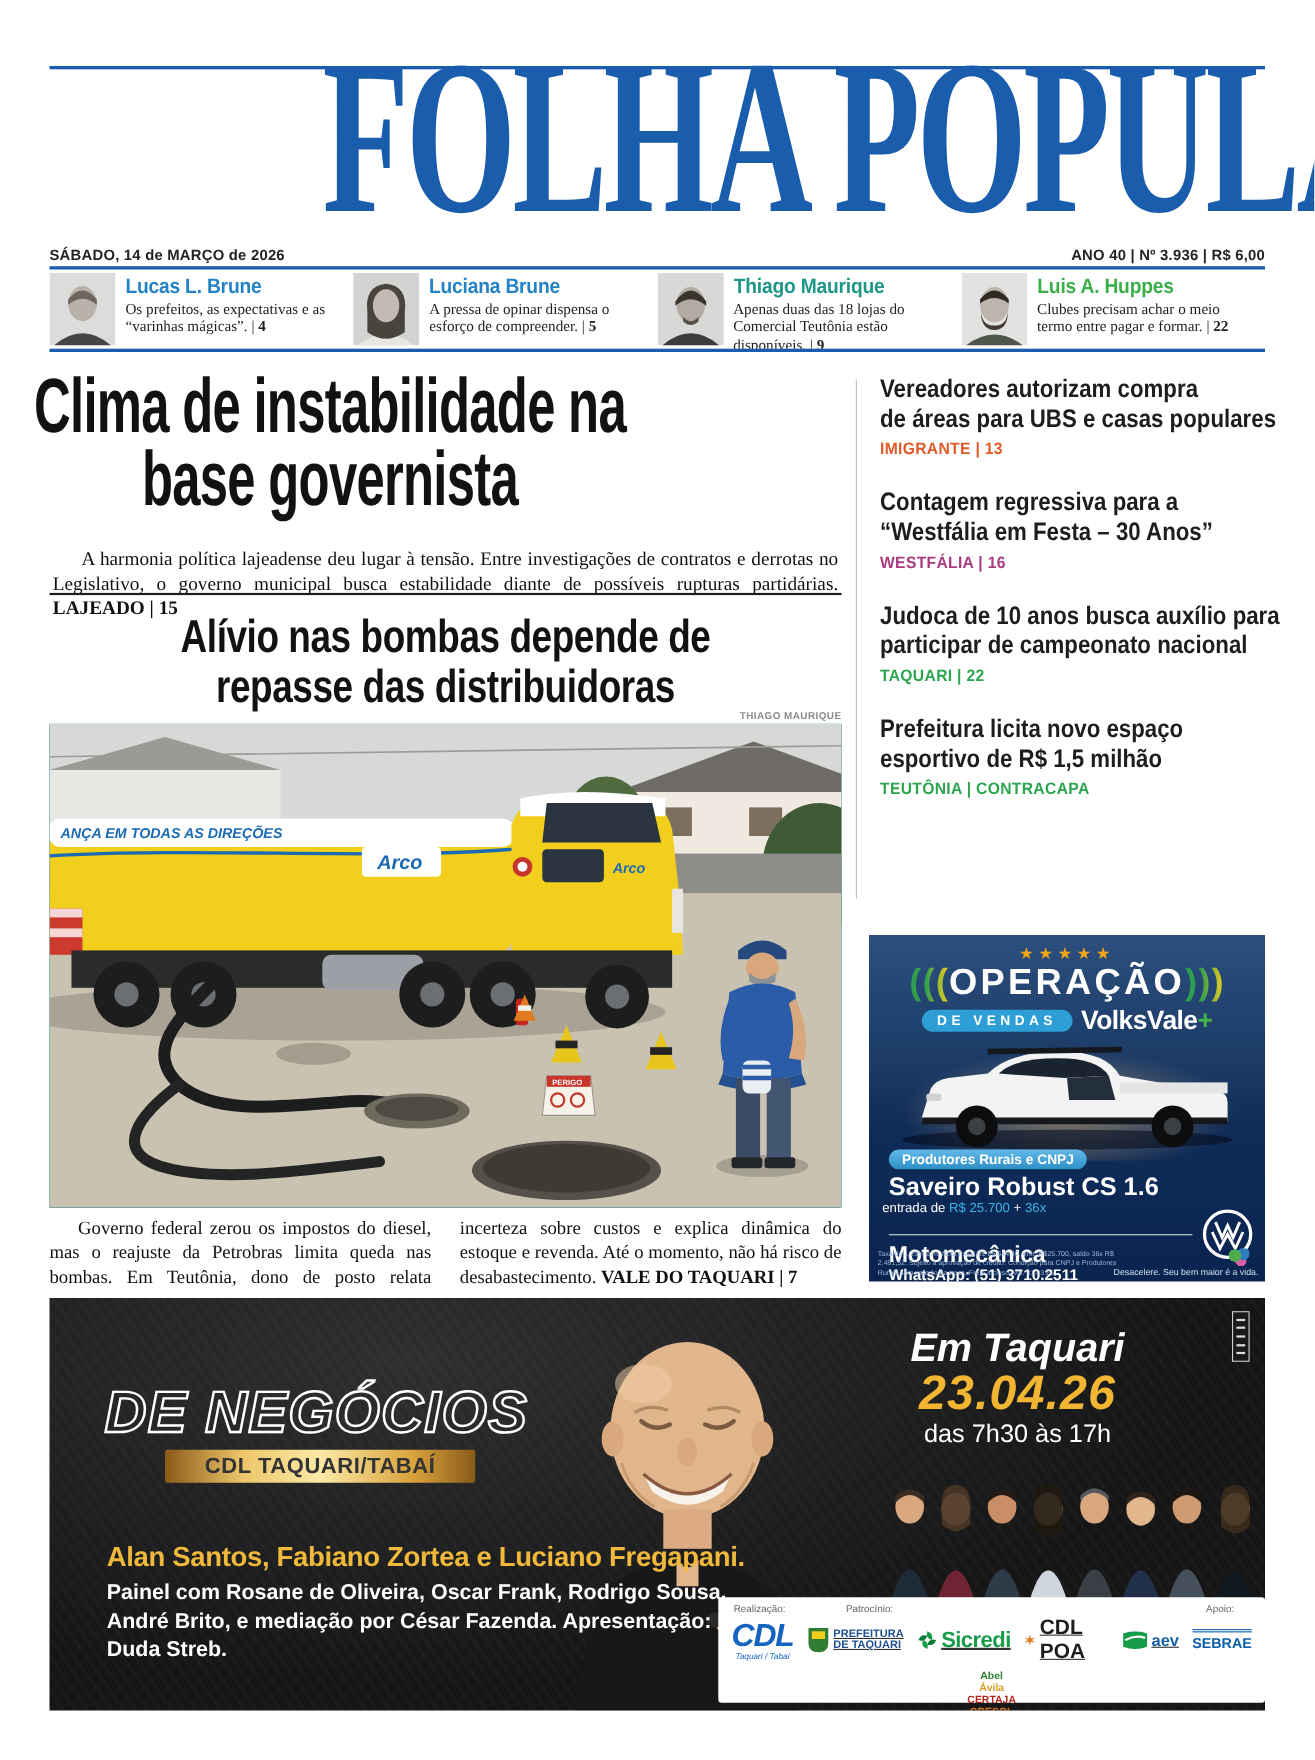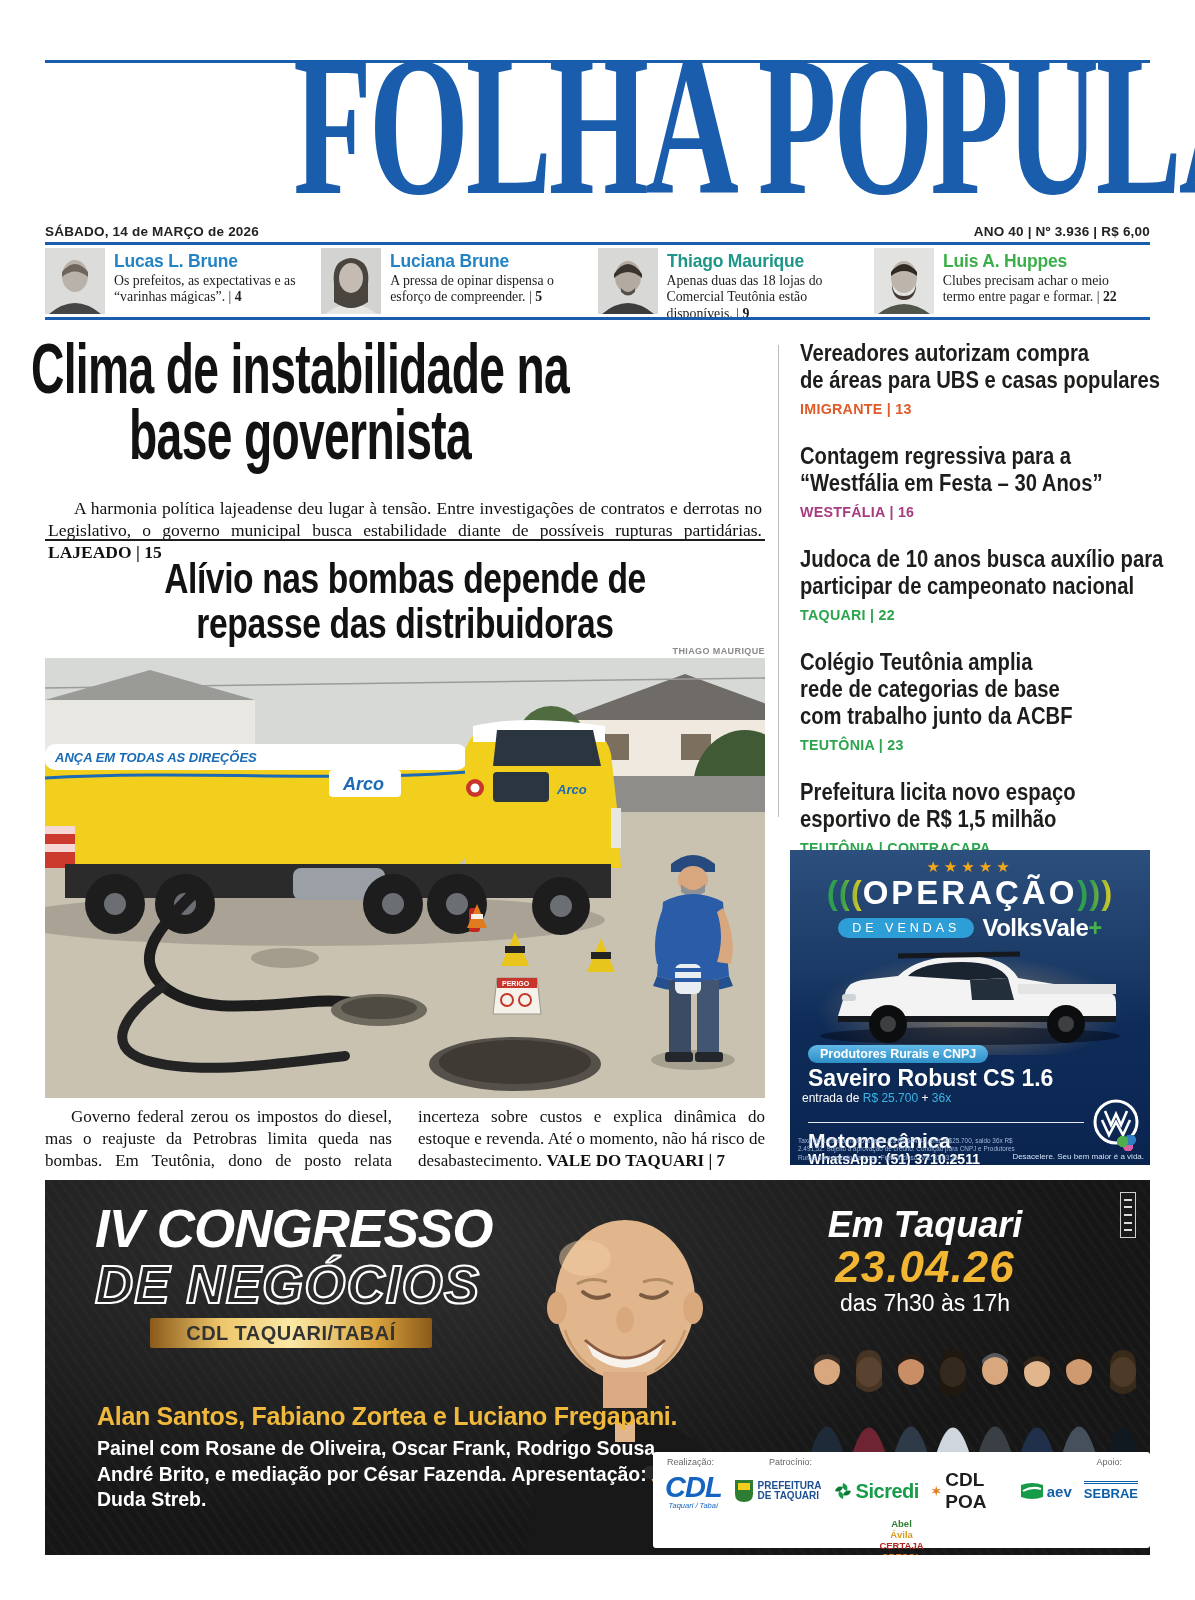--- a/index.html
+++ b/index.html
@@ -48,21 +48,21 @@
   
   .volks-ad{position:absolute;left:790px;top:850px;width:360px;height:315px;overflow:hidden;color:#fff;
        background:linear-gradient(180deg,#2c4f7d 0%,#1b3a66 38%,#0f2c58 55%,#0a2450 100%);}
   .volks-ad .glow{position:absolute;left:0;top:95px;width:360px;height:110px;
        background:radial-gradient(ellipse at 50% 60%,rgba(238,190,120,.55),rgba(238,190,120,0) 60%);}
   .v-stars{position:absolute;top:8px;left:0;width:100%;text-align:center;color:#f2a71b;font-size:15px;letter-spacing:4px;}
   .v-oprow{position:absolute;top:24px;left:0;width:100%;text-align:center;font-weight:bold;font-size:33px;letter-spacing:1px;}
   .v-paren{font-weight:bold;background:linear-gradient(90deg,#2f9e4f 40%,#f2cf1d);-webkit-background-clip:text;background-clip:text;color:transparent;}
   .v-title{color:#fff;letter-spacing:3px;}
   .v-pillrow{position:absolute;top:64px;left:0;width:100%;display:flex;justify-content:center;align-items:center;gap:8px;}
-  .v-devendas{background:#2e9fd6;border-radius:14px;padding:3px 14px;font-size:12.5px;font-weight:normal;letter-spacing:4px;}
+  .v-devendas{background:#2e9fd6;border-radius:14px;padding:3px 14px;font-size:12.5px;font-weight:bold;letter-spacing:4px;}
   .v-brand{font-size:24px;font-weight:bold;letter-spacing:-.5px;}
   .v-plus{color:#45b24b;font-weight:bold;}
   .v-truck{position:absolute;left:12px;top:92px;width:336px;height:104px;}
   .v-audpill{position:absolute;left:18px;top:195px;background:linear-gradient(#62b9e8,#2e8fc7);
        border-radius:12px;padding:2px 12px;font-size:12.5px;font-weight:bold;}
   .v-model{position:absolute;left:18px;top:215px;font-size:23px;font-weight:bold;}
   .v-offer{position:absolute;left:12px;top:241px;font-size:12px;font-weight:normal;}
   .v-cyan{color:#3cb4e5;}
   .v-div{position:absolute;left:18px;top:272px;width:276px;border-top:1.5px solid rgba(255,255,255,.9);}
   .v-vw{position:absolute;right:10px;top:248px;width:48px;height:48px;}
@@ -100,21 +100,21 @@
   .c-barcode i{display:block;width:8px;height:2px;background:#dcdcdc;}
   .c-karnal{position:absolute;left:420px;top:0;width:320px;height:375px;}
   .c-heads{position:absolute;left:760px;top:150px;width:345px;height:135px;}
   .sponsors{position:absolute;left:608px;top:272px;width:497px;height:96px;background:#fff;border-radius:3px;color:#333;}
   .sp-lbl{position:absolute;top:5px;font-size:9px;color:#666;}
   .sp-row1{position:absolute;left:12px;top:17px;width:473px;display:flex;align-items:center;gap:12px;}
   .sp-row2{position:absolute;left:10px;top:66px;width:477px;display:flex;align-items:center;justify-content:space-between;flex-direction:column;}
   .sp-cdl{line-height:1;text-align:center;}
   .sp-cdl .big{font-size:29px;font-weight:bold;font-style:italic;letter-spacing:-1px;}
   .sp-cdl .sub{font-size:7.5px;font-style:italic;}
-  .sp-item1{display:flex;align-items:center;gap:4px;font-weight:bold;}
+  .sp-item1{display:flex;align-items:center;gap:4px;font-weight:bold;text-decoration:underline;}
   .sp-pref{font-size:10px;line-height:1.05;width:64px;font-weight:bold;}
   .sp-sicredi{font-size:20px;font-weight:bold;letter-spacing:-.5px;}
   .sp-cdlpoa{font-size:19px;font-weight:bold;}
   .sp-aev{font-size:15px;font-weight:bold;}
   .sp-sebrae{font-size:13px;font-weight:bold;border-top:3px double #0b5ea8;padding-top:2px;}
   .sp2{font-size:9.5px;font-weight:bold;white-space:nowrap;}
   .sp2.boxed{background:#d42f1f;padding:2px 3px;border-radius:2px;font-size:8px;}
 </style>
 </head>
 <body>
@@ -296,26 +296,20 @@
     </div>
     <div class="sb-item">
       <span class="sb-line">Contagem regressiva para a</span>
       <span class="sb-line">“Westfália em Festa – 30 Anos”</span>
       <span class="sb-tag" style="color: rgb(168, 58, 128);">WESTFÁLIA | 16</span>
     </div>
     <div class="sb-item">
       <span class="sb-line">Judoca de 10 anos busca auxílio para</span>
       <span class="sb-line">participar de campeonato nacional</span>
       <span class="sb-tag" style="color: rgb(44, 165, 78);">TAQUARI | 22</span>
-    </div>
-    <div class="sb-item">
-      <span class="sb-line">Colégio Teutônia amplia</span>
-      <span class="sb-line">rede de categorias de base</span>
-      <span class="sb-line">com trabalho junto da ACBF</span>
-      <span class="sb-tag" style="color: rgb(44, 165, 78);">TEUTÔNIA | 23</span>
     </div>
     <div class="sb-item">
       <span class="sb-line">Prefeitura licita novo espaço</span>
       <span class="sb-line">esportivo de R$ 1,5 milhão</span>
       <span class="sb-tag" style="color: rgb(44, 165, 78);">TEUTÔNIA | CONTRACAPA</span>
     </div>
   </div>
 
   <div class="volks-ad">
     <div class="glow"></div>
@@ -353,21 +347,20 @@
       <path d="M10,22 L17,37 L24,24 L31,37 L38,22" fill="none" stroke="#fff" stroke-width="2.6"></path>
     </svg>
     <div class="v-dealer">Motomecânica</div>
     <div class="v-wapp">WhatsApp: (51) 3710.2511</div>
     <div class="v-legal">Taxa de 1,29% a.m. Nota fiscal R$ 85.644,40, entr. R$25.700, saldo 36x R$ 2.491,52. Sujeito à aprovação de crédito. Condição para CNPJ e Produtores Rurais sem veículo na troca. Frete incluso. Val. 31.03.26.</div>
     <div class="v-emblem"></div>
     <div class="v-safety">Desacelere. Seu bem maior é a vida.</div>
   </div>
 
   <div class="congress">
-    <div class="c-title1">IV CONGRESSO</div>
     <div class="c-title2">DE NEGÓCIOS</div>
     <div class="c-goldbar">CDL TAQUARI/TABAÍ</div>
 
     <svg class="c-karnal" viewBox="0 0 320 375">
       <ellipse cx="160" cy="120" rx="70" ry="80" fill="#e2b68c"></ellipse>
       <ellipse cx="120" cy="78" rx="26" ry="18" fill="#f0cda6" opacity=".5"></ellipse>
       <ellipse cx="92" cy="128" rx="10" ry="16" fill="#d9a87c"></ellipse>
       <ellipse cx="228" cy="128" rx="10" ry="16" fill="#d9a87c"></ellipse>
       <path d="M118,112 q12,10 26,3" stroke="#7a5a40" stroke-width="4" fill="none" stroke-linecap="round"></path>
       <path d="M176,115 q14,7 26,-3" stroke="#7a5a40" stroke-width="4" fill="none" stroke-linecap="round"></path>

